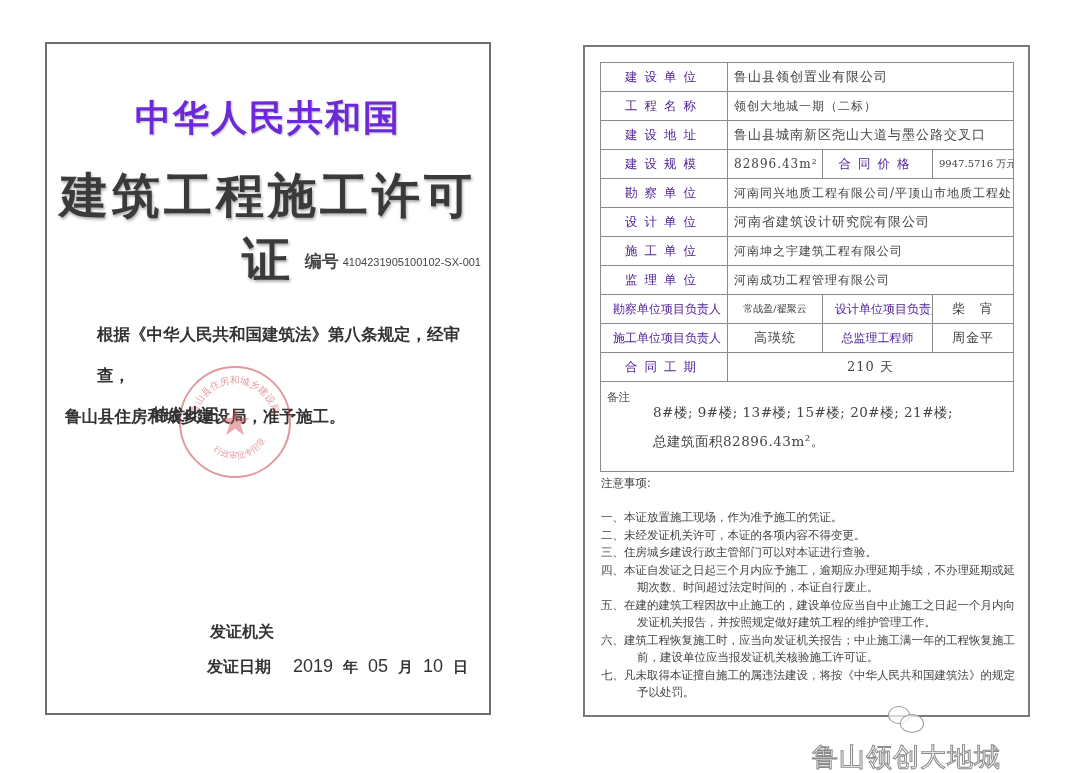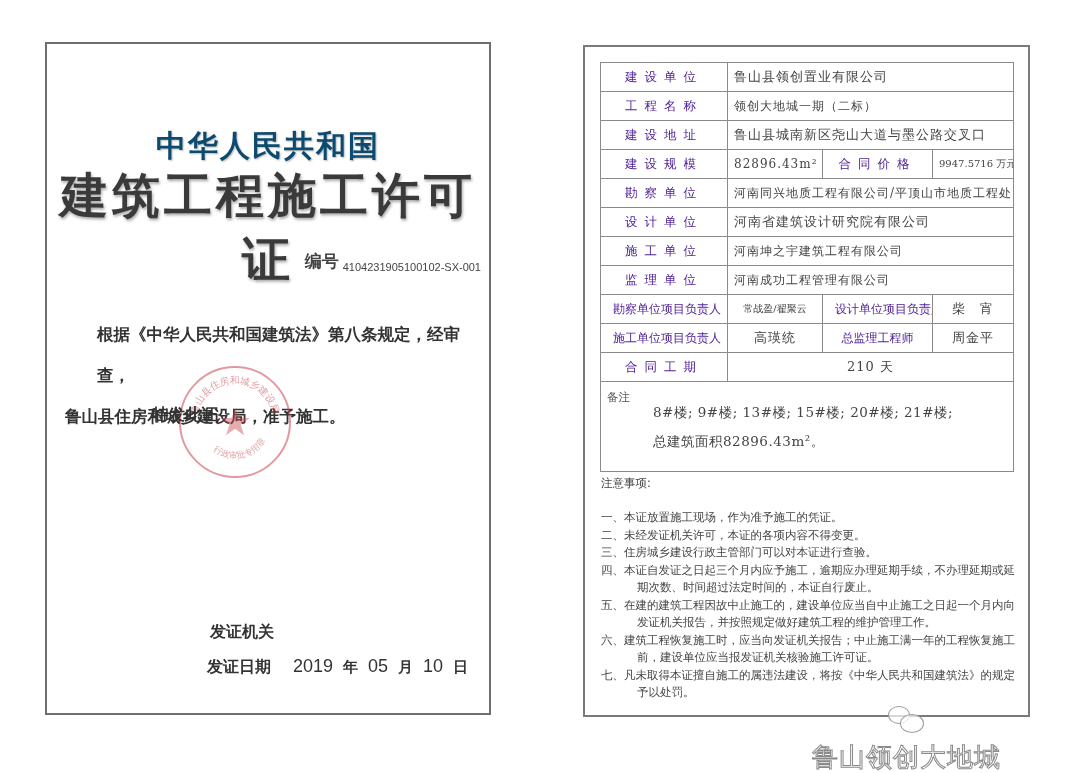--- a/index.html
+++ b/index.html
@@ -7,32 +7,31 @@
   body { position: relative; font-family: "DejaVu Serif", "Liberation Serif", serif; color: #333; }
 
   
   .left-page {
     position: absolute; left: 45px; top: 42px; width: 446px; height: 673px;
     border: 2px solid #6e6e6e; background: #fff;
   }
   .country-title {
     position: absolute; left: 0; right: 0; top: 50px; text-align: center;
     font-family: "DejaVu Sans", "Liberation Sans", sans-serif;
-    font-size: 30px; font-weight: bold; color: #0c4a6e; letter-spacing: 2px;
+    font-size: 36px; font-weight: bold; color: #6d28d9; letter-spacing: 2px;
     text-shadow: 1px 1px 2px #bbb;
-    margin-top: 32px;
   }
   .permit-title {
     position: absolute; left: 0; right: 0; top: 120px; text-align: center;
     font-family: "DejaVu Sans", "Liberation Sans", sans-serif;
     font-size: 48px; font-weight: bold; color: #3a3a3a; letter-spacing: 4px;
     text-shadow: 1px 2px 3px #aaa;
   }
   .serial-row {
-    position: absolute; right: 8px; top: 206px; display: flex; align-items: flex-end; gap: 4px;
+    position: absolute; right: 8px; top: 206px; display: flex; align-items: center; gap: 4px;
   }
   .serial-label { font-family: "DejaVu Sans", sans-serif; font-size: 17px; font-weight: bold; color: #444; }
   .serial-value { font-family: "Liberation Sans", sans-serif; font-size: 11px; color: #444; }
 
   .body-text {
     position: absolute; left: 18px; right: 10px; top: 270px;
     font-family: "DejaVu Serif", serif; font-size: 16.5px; font-weight: bold; color: #333;
     line-height: 41px;
   }
   .body-text .indent { padding-left: 32px; display: block; }

